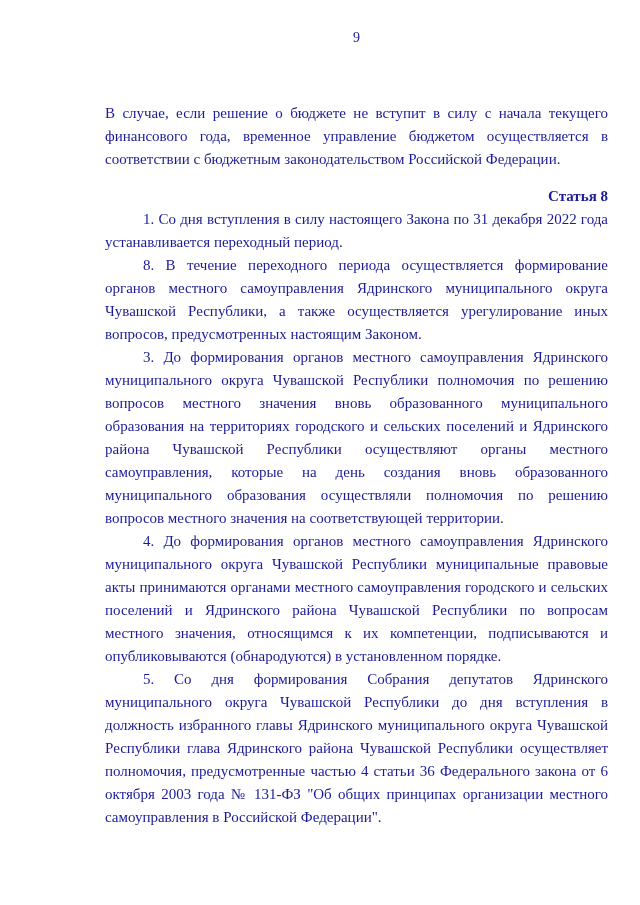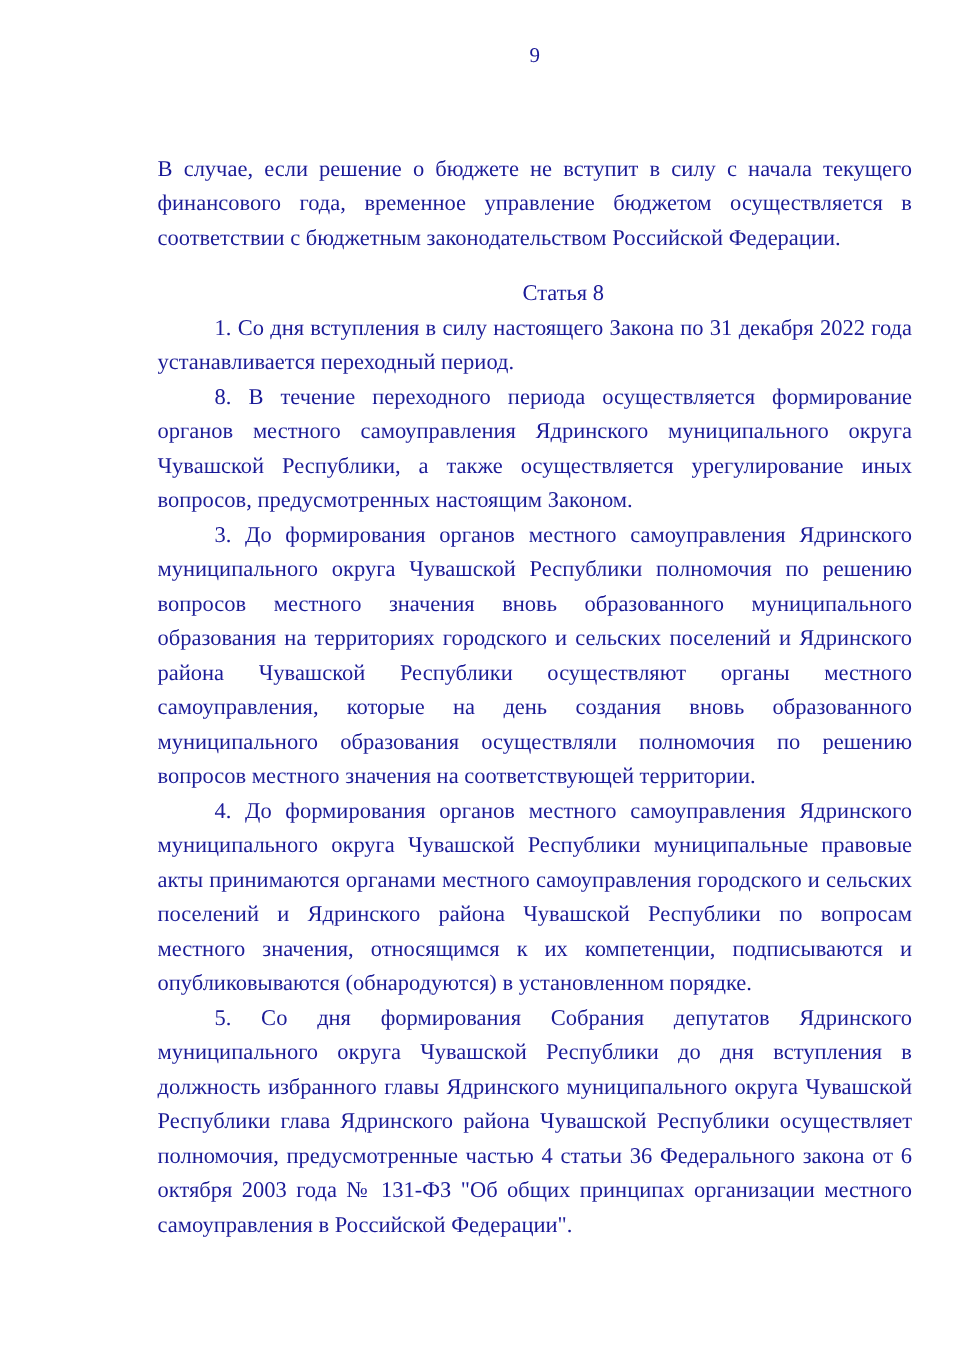--- a/index.html
+++ b/index.html
@@ -43,22 +43,22 @@
     line-height: 23px;
     text-align: justify;
     text-indent: 38px;
     hyphens: auto;
     -webkit-hyphens: auto;
   }
   .content p.intro {
     text-indent: 0;
   }
   .content p.heading {
-    font-weight: normal;
-    text-align: center;
+    font-weight: bold;
+    text-align: right;
     margin-top: 14px;
     hyphens: none;
   }
 </style>
 </head>
 <body>
 
 <div class="page">
 
   <div class="page-number">9</div>

